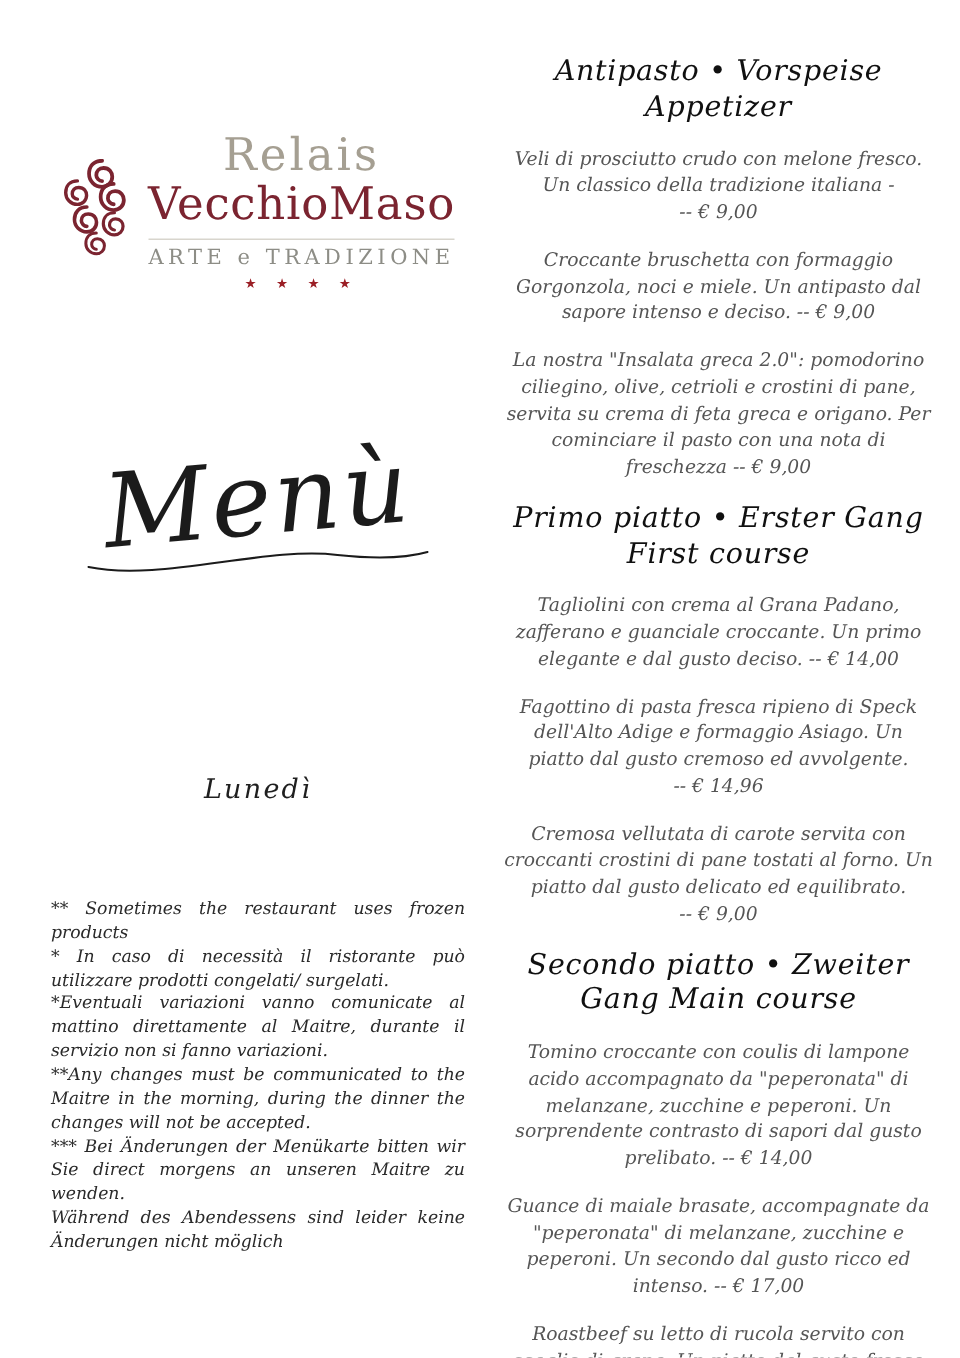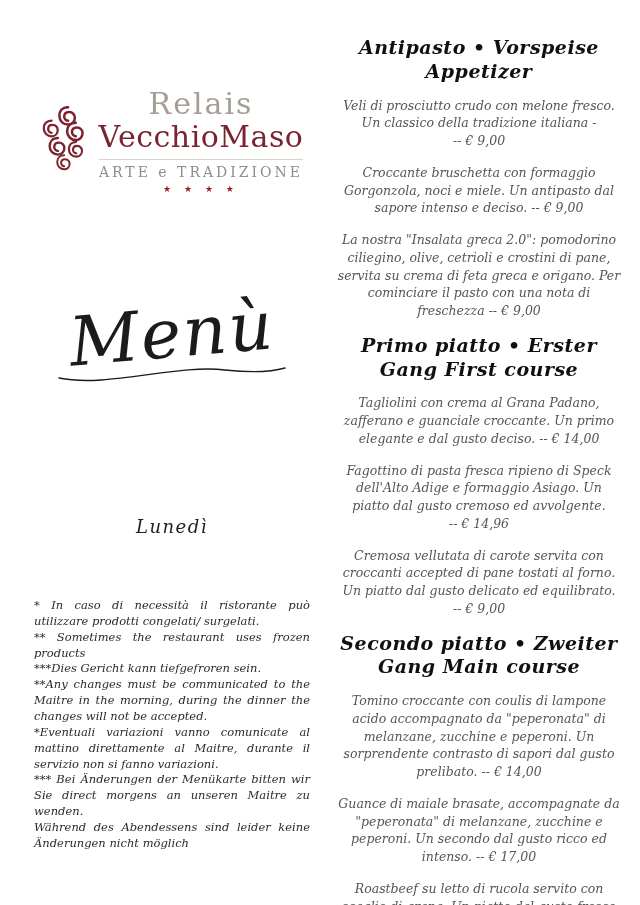--- a/index.html
+++ b/index.html
@@ -30,21 +30,21 @@
   .day{position:absolute;top:468px;left:0;width:100%;text-align:center;
        font-size:18px;font-style:italic;letter-spacing:1.5px;color:#1f1f1f;margin-top:48px;}
 
   .notes{position:absolute;top:598px;left:6px;width:276px;
          font-size:11.5px;font-style:italic;color:#2a2a2a;line-height:1.38;text-align:justify;}
   .notes p{margin:0;}
 
   
   .right-col{position:absolute;left:332px;top:36px;width:294px;text-align:center;}
   .section-title{
-    font-size:19px;font-weight:bold;font-style:italic;color:#101010;
+    font-size:19px;font-weight:normal;font-style:italic;color:#101010;
     letter-spacing:.5px;line-height:1.25;margin:8px 0 13px;
   }
   .section-title.first{margin-top:0;}
   .dish{font-size:12.5px;font-style:italic;color:#555;line-height:1.42;margin:0 4px 14px;}
   .dish .price{white-space:nowrap;}
 
   svg{display:block;}
 </style>
 </head>
 <body>
@@ -78,25 +78,24 @@
     <div class="menu-title-wrap">
       <span class="menu-title">Menù</span>
       <svg class="menu-flourish" width="230" height="26" viewBox="0 0 230 26" aria-hidden="true">
         <path d="M2 16 C 50 26, 120 2, 168 8 C 196 11, 214 10, 228 6" fill="none" stroke="#1b1b1b" stroke-width="1.4" stroke-linecap="round"></path>
       </svg>
     </div>
 
     <div class="day">Lunedì</div>
 
     <div class="notes">
+      <p>** Sometimes the restaurant uses frozen products</p>
       <p>* In caso di necessità il ristorante può utilizzare prodotti congelati/ surgelati.</p>
-      <p>** Sometimes the restaurant uses frozen products</p>
-      <p>***Dies Gericht kann tiefgefroren sein.</p>
+      <p>*Eventuali variazioni vanno comunicate al mattino direttamente al Maitre, durante il servizio non si fanno variazioni.</p>
       <p>**Any changes must be communicated to the Maitre in the morning, during the dinner the changes will not be accepted.</p>
-      <p>*Eventuali variazioni vanno comunicate al mattino direttamente al Maitre, durante il servizio non si fanno variazioni.</p>
       <p>*** Bei Änderungen der Menükarte bitten wir Sie direct morgens an unseren Maitre zu wenden.</p>
       <p>Während des Abendessens sind leider keine Änderungen nicht möglich</p>
     </div>
 
   </div>
 
   <div class="right-col">
 
     <div class="section-title first">Antipasto • Vorspeise Appetizer</div>
     <p class="dish">
@@ -115,21 +114,21 @@
     <div class="section-title">Primo piatto • Erster Gang First course</div>
     <p class="dish">
       <span>Tagliolini con crema al Grana Padano, zafferano e guanciale croccante. Un primo elegante e dal gusto deciso.</span>
       <span class="price">-- € 14,00</span>
     </p>
     <p class="dish">
       <span>Fagottino di pasta fresca ripieno di Speck dell'Alto Adige e formaggio Asiago. Un piatto dal gusto cremoso ed avvolgente.</span>
       <span class="price">-- € 14,96</span>
     </p>
     <p class="dish">
-      <span>Cremosa vellutata di carote servita con croccanti accepted di pane tostati al forno. Un piatto dal gusto delicato ed equilibrato.</span>
+      <span>Cremosa vellutata di carote servita con croccanti crostini di pane tostati al forno. Un piatto dal gusto delicato ed equilibrato.</span>
       <span class="price">-- € 9,00</span>
     </p>
 
     <div class="section-title">Secondo piatto • Zweiter Gang Main course</div>
     <p class="dish">
       <span>Tomino croccante con coulis di lampone acido accompagnato da "peperonata" di melanzane, zucchine e peperoni. Un sorprendente contrasto di sapori dal gusto prelibato.</span>
       <span class="price">-- € 14,00</span>
     </p>
     <p class="dish">
       <span>Guance di maiale brasate, accompagnate da "peperonata" di melanzane, zucchine e peperoni. Un secondo dal gusto ricco ed intenso.</span>

